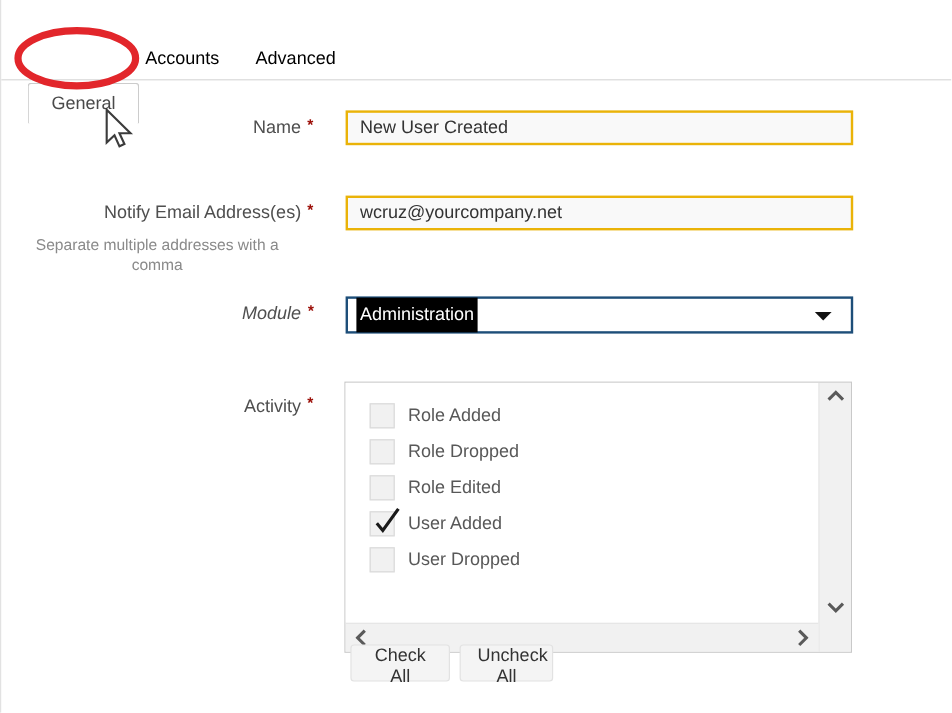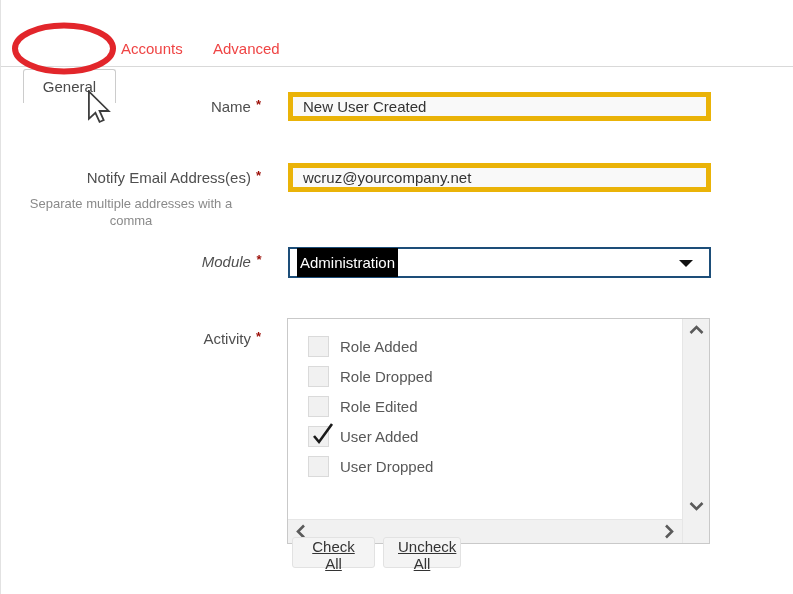--- a/index.html
+++ b/index.html
@@ -23,21 +23,21 @@
     border: 1px solid #cccccc; border-bottom: none;
     border-radius: 3px 3px 0 0;
     z-index: 2;
     display: flex; align-items: center; justify-content: center;
     font-size: 15px; color: #4a4a4a;
     cursor: default;
     margin-top: 36px;
   }
   .tab-link {
     position: absolute; top: 40px;
-    font-size: 15px; color: #ef4444;
+    font-size: 15px; color: #000000;
     cursor: pointer;
   }
   .tab-accounts { left: 120px; }
   .tab-advanced { left: 212px; }
 
   .annotation-ellipse {
     position: absolute; left: 9px; top: 21px; z-index: 5;
     pointer-events: none;
   }
 
@@ -55,21 +55,21 @@
     position: relative; top: -3px; margin-left: 5px;
   }
   .helper {
     position: absolute; left: 0; width: 260px;
     text-align: center;
     font-size: 13px; color: #8a8a8a; line-height: 17px;
   }
   .text-input {
     position: absolute; left: 287px; width: 423px; height: 29px;
     background: #f9f9f9;
-    border: 5px solid #eab308;
+    border: 2px solid #eab308;
     font-family: "Liberation Sans", sans-serif;
     font-size: 15px; color: #333;
     padding: 0 10px;
     outline: none;
   }
 
   
   .select-box {
     position: absolute; left: 287px; top: 247px; width: 423px; height: 31px;
     background: #fff;
@@ -134,21 +134,20 @@
   
   .btn {
     position: absolute; top: 537px; height: 31px;
     background: #f4f4f4;
     border: 1px solid #e2e2e2;
     border-radius: 3px;
     font-family: "Liberation Sans", sans-serif;
     font-size: 15px; color: #333;
     cursor: pointer;
     padding: 0 14px;
-    text-decoration: underline;
   }
   .btn-check-all { left: 291px; width: 83px; }
   .btn-uncheck-all { left: 382px; width: 78px; }
 </style>
 </head>
 <body>
 
 <div class="screen">
 
   <div class="tabbar-line"></div>

